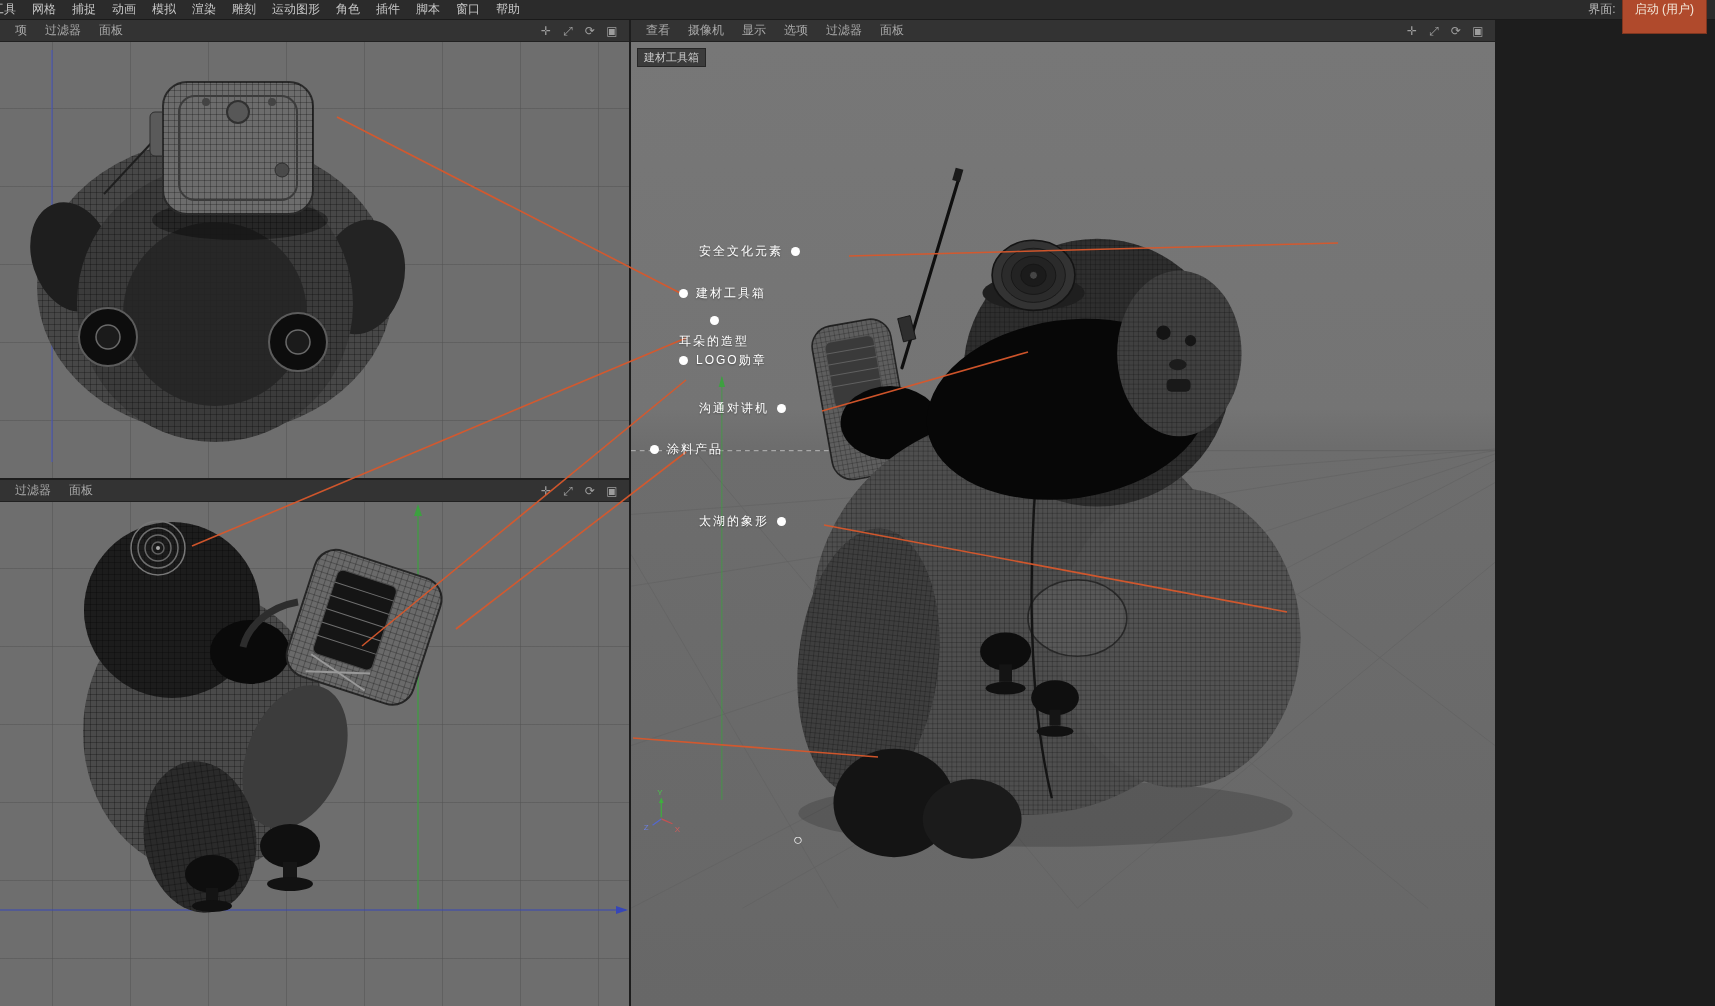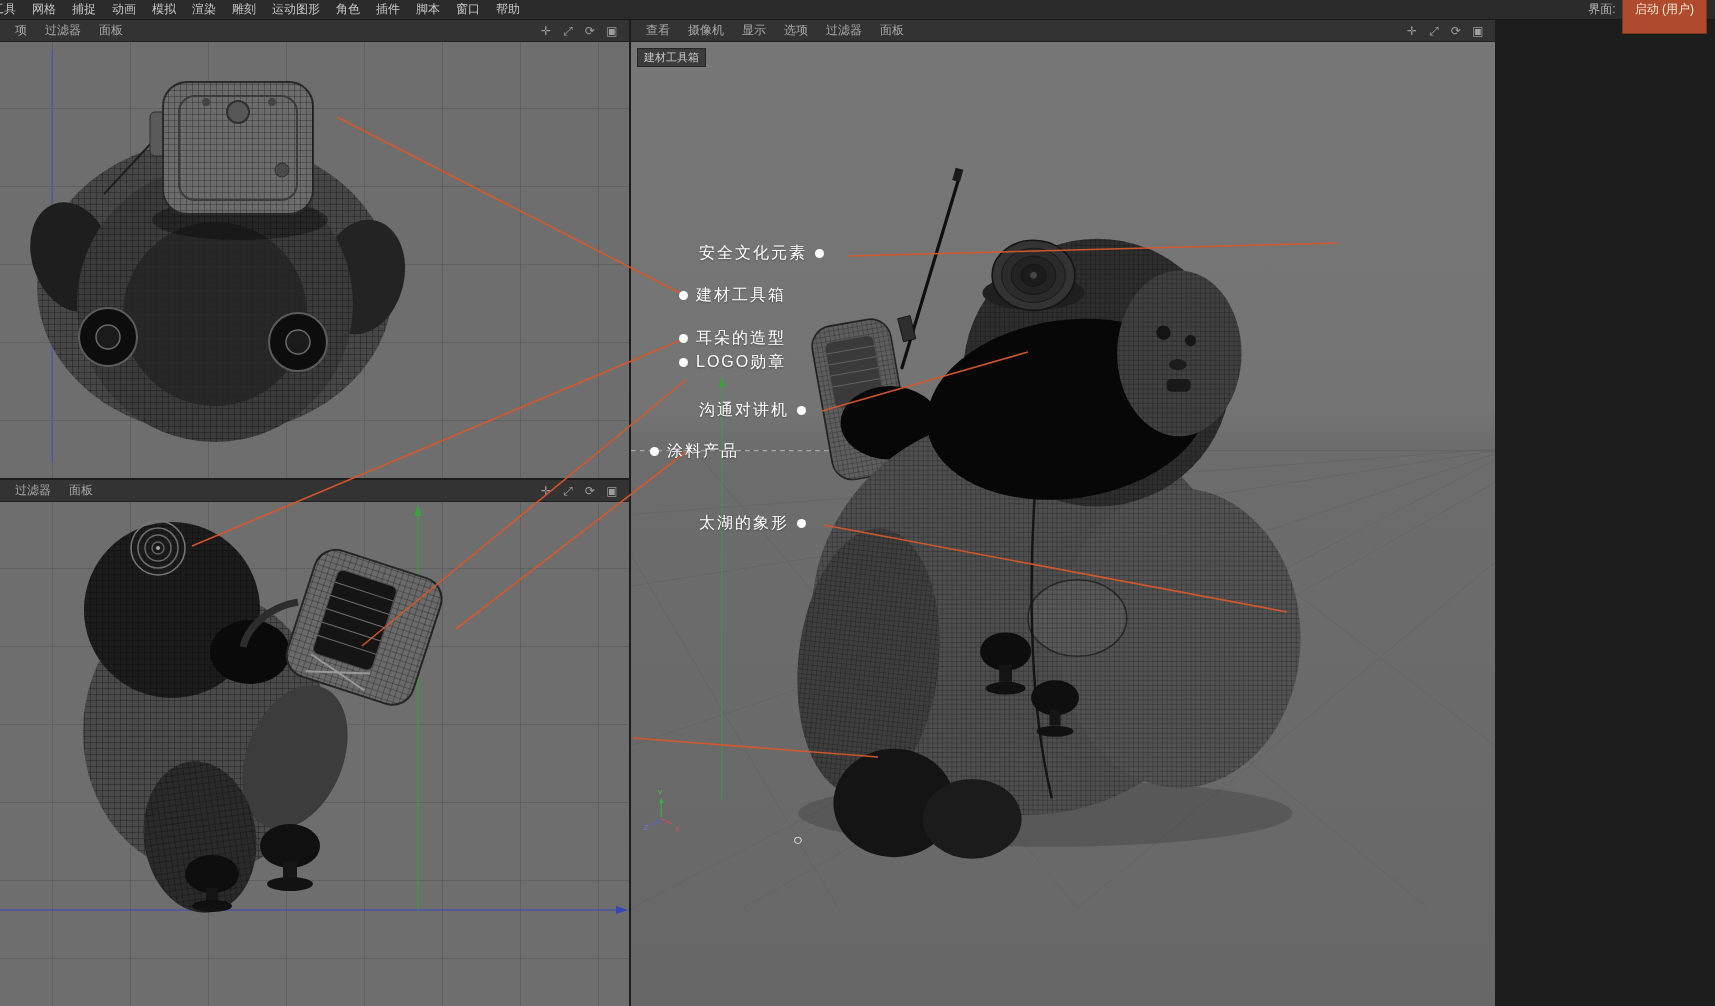--- a/index.html
+++ b/index.html
@@ -27,23 +27,23 @@
   .grid-flat{background-color:#6e6e6e;
     background-image:linear-gradient(rgba(84,84,84,0.55) 1px,transparent 1px),
                      linear-gradient(90deg,rgba(84,84,84,0.55) 1px,transparent 1px);
     background-size:78px 78px;background-position:-26px -12px;}
   #vp-persp .vp-canvas{background:linear-gradient(180deg,#777777 0%,#747474 38%,#6d6d6d 42%,#676767 100%);}
   .view-badge{position:absolute;left:6px;top:28px;background:#3c3c3c;color:#c9c9c9;font-size:11px;
               padding:1px 6px;border:1px solid #262626;z-index:6;}
   .model{position:absolute;left:0;top:0;width:100%;height:100%;}
   
   .anno{position:absolute;z-index:20;display:flex;align-items:center;gap:8px;color:#ffffff;
-        font-size:16px;letter-spacing:2px;white-space:nowrap;text-shadow:0 1px 2px rgba(0,0,0,0.35);}
+        font-size:12px;letter-spacing:2px;white-space:nowrap;text-shadow:0 1px 2px rgba(0,0,0,0.35);}
   .dot{width:9px;height:9px;border-radius:50%;background:#ffffff;flex:none;}
-  .l0{left:699px;top:243px;} .l1{left:679px;top:285px;} .l2{left:679px;top:328px;}
+  .l0{left:699px;top:243px;} .l1{left:679px;top:285px;} .l2{left:679px;top:316px;flex-direction:column;}
   .l3{left:679px;top:352px;} .l4{left:699px;top:400px;} .l5{left:650px;top:441px;}
   .l6{left:699px;top:513px;}
   .desc{position:absolute;left:699px;top:573px;width:148px;z-index:20;color:#f2f2f2;font-size:19px;
         line-height:1.58;letter-spacing:1px;text-align:justify;text-shadow:0 1px 2px rgba(0,0,0,0.3);}
   .circle-marker{position:absolute;left:793px;top:831px;z-index:20;color:#eeeeee;font-size:16px;}
   
   .overlay{position:absolute;left:0;top:0;width:1715px;height:1006px;z-index:15;pointer-events:none;}
 </style>
 </head>
 <body>

